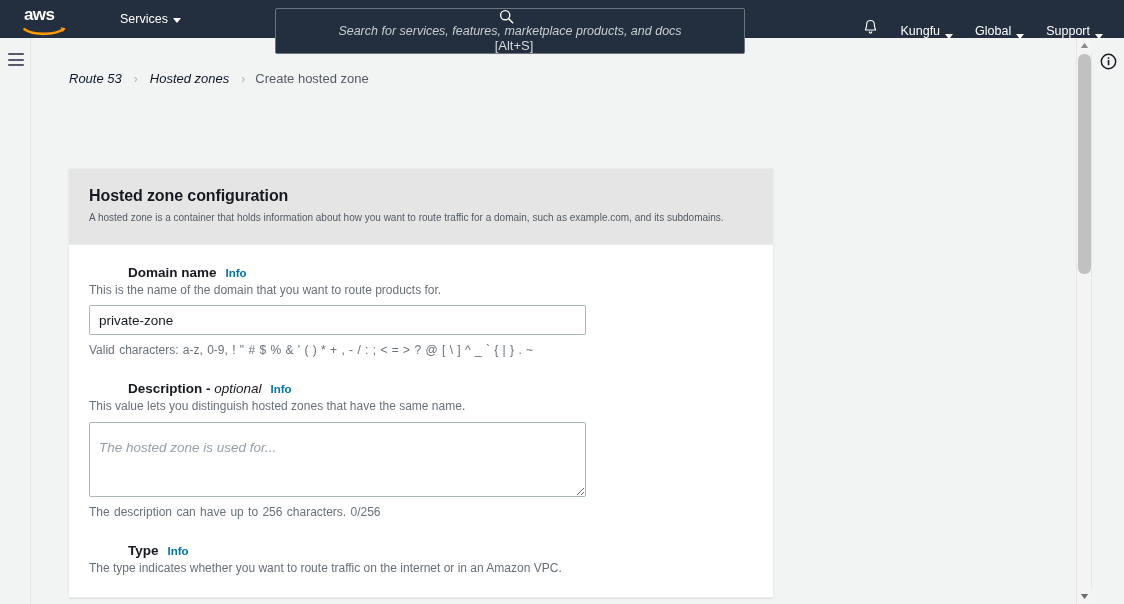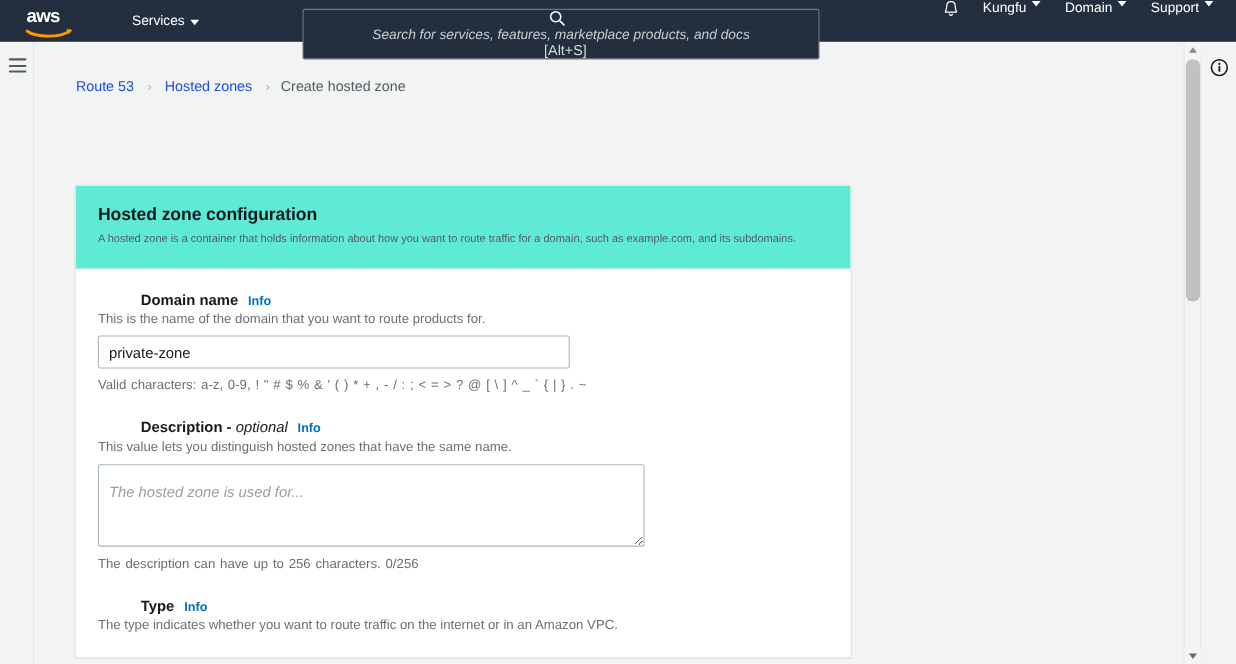--- a/index.html
+++ b/index.html
@@ -88,21 +88,21 @@
   .nav-right {
     position: absolute; right: 10px; top: 0;
     height: 38px;
     display: flex; align-items: center; gap: 0px;
   }
   .nav-right .item {
     color: #ffffff;
     font-size: 12.5px;
     padding: 0 11px;
     height: 38px;
-    display: flex; align-items: flex-start; gap: 5px;
+    display: flex; align-items: flex-end; gap: 5px;
     cursor: pointer;
     white-space: nowrap;
   }
   .bell { padding: 0 10px; }
 
   
   .left-rail {
     position: absolute; left: 0; top: 38px;
     width: 31px; height: 566px;
     background: #f2f3f3;
@@ -168,24 +168,25 @@
     overflow: hidden;
   }
 
   .breadcrumb {
     position: absolute; left: 35px; top: 32px;
     display: flex; align-items: center;
     font-size: 13px;
     gap: 2px;
   }
   .breadcrumb a {
-    color: #1d4ed8;
+    color: #0f172a;
     text-decoration: none;
     cursor: pointer;
     padding: 1px 2px;
+    font-style: italic;
   }
   .breadcrumb .sep {
     color: #aab7b8;
     margin: 0 8px;
     font-size: 12px;
     display: inline-block;
   }
   .breadcrumb .current {
     color: #545b64;
   }
@@ -213,21 +214,21 @@
   .card {
     position: absolute;
     left: 36px; top: 130px;
     width: 706px;
     background: #ffffff;
     border: 1px solid #eaeded;
     border-radius: 2px;
     box-shadow: 0 1px 1px 0 rgba(0,28,36,0.08);
   }
   .card-header {
-    background: #5eead4;
+    background: #e5e5e5;
     border-bottom: 1px solid #eaeded;
     padding: 18px 20px 18px 20px;
   }
   .card-header h2 {
     margin: 0 0 6px 0;
     font-size: 16px;
     font-weight: 700;
     color: #16191f;
     letter-spacing: -0.1px;
   }
@@ -270,21 +271,21 @@
   .field-hint {
     font-size: 12px;
     color: #687078;
     margin-top: 7px;
     line-height: 1.4;
     word-spacing: 1px;
   }
 
   input.text-input {
     display: block;
-    width: 429px; height: 30px;
+    width: 497px; height: 30px;
     padding: 4px 9px;
     font-size: 13.5px;
     color: #16191f;
     font-family: "Liberation Sans", "DejaVu Sans", sans-serif;
     background: #ffffff;
     border: 1px solid #aab7b8;
     border-radius: 2px;
     outline: none;
   }
   input.text-input::placeholder { color: #879196; font-style: italic; }
@@ -343,21 +344,21 @@
           <path d="M8 1.6 C5.4 1.6 3.9 3.4 3.9 5.8 C3.9 9.3 2.6 10.6 2.6 11.7 L13.4 11.7 C13.4 10.6 12.1 9.3 12.1 5.8 C12.1 3.4 10.6 1.6 8 1.6 Z" stroke="#ffffff" stroke-width="1.2" fill="none" stroke-linejoin="round"></path>
           <path d="M6.5 13.3 C6.8 14.4 7.3 15 8 15 C8.7 15 9.2 14.4 9.5 13.3" stroke="#ffffff" stroke-width="1.2" fill="none"></path>
         </svg>
       </span>
     </div>
     <div class="item">
       <span>Kungfu</span>
       <span class="caret"></span>
     </div>
     <div class="item">
-      <span>Domain</span>
+      <span>Global</span>
       <span class="caret"></span>
     </div>
     <div class="item">
       <span>Support</span>
       <span class="caret"></span>
     </div>
   </div>
 </div>
 
 <div class="left-rail">

